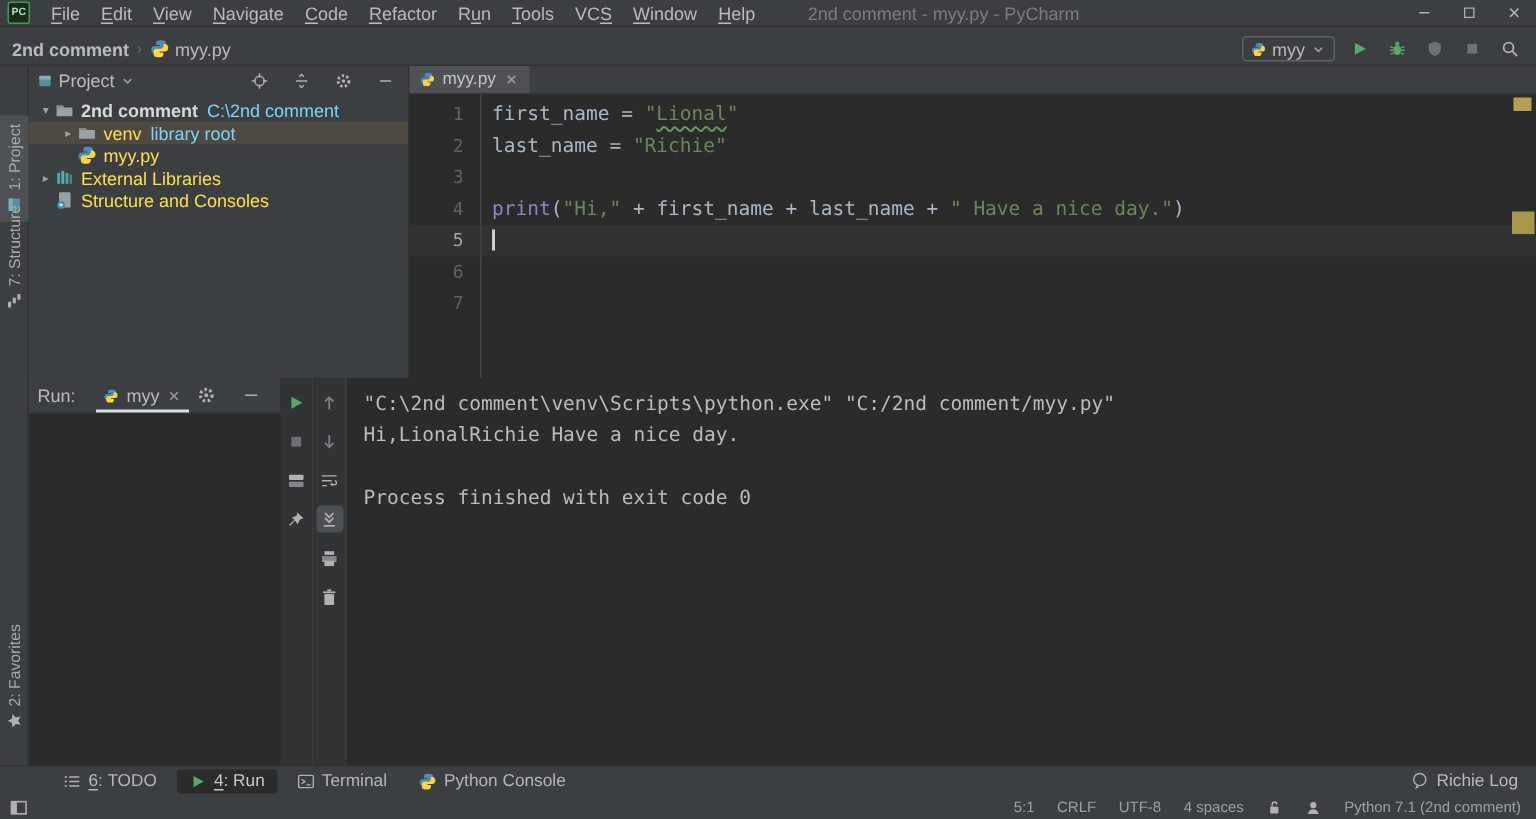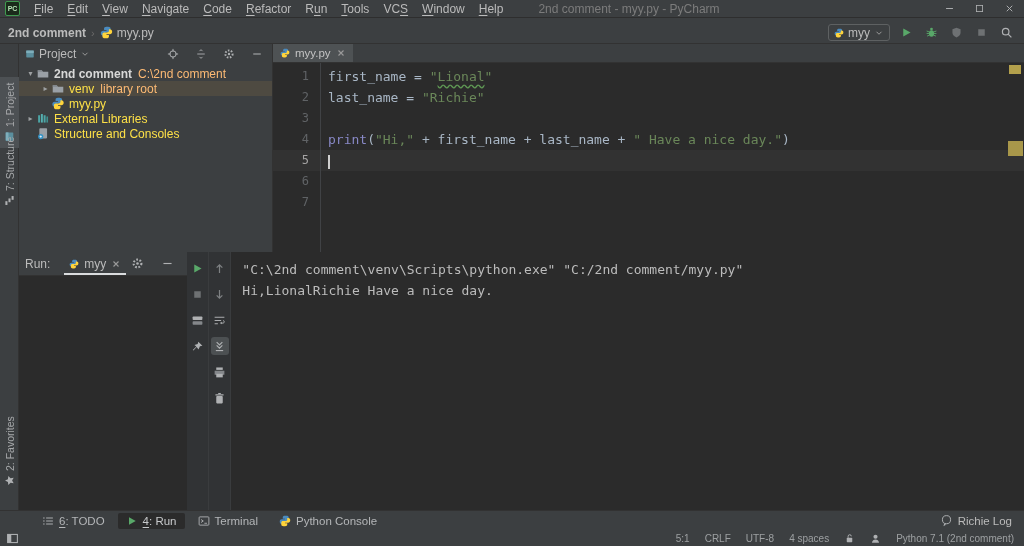--- a/index.html
+++ b/index.html
@@ -54,21 +54,21 @@
   .pp-header { height:20px; display:flex; align-items:center; gap:4px; padding:0 6px; font-size:12px; }
   .pp-actions { margin-left:auto; display:flex; align-items:center; gap:9px; }
   .pp-actions .ic { width:12px; height:12px; }
   .tree { flex:1; font-size:12px; overflow:hidden; padding-top:2px; }
   .tree-row { height:15px; display:flex; align-items:center; white-space:nowrap; }
   .tree-row.selected { background:#4e4a41; }
   .arrow { width:11px; flex:none; font-size:8px; color:#9da0a2; text-align:center; }
   .ticon { width:14px; height:13px; margin-right:4px; flex:none; }
   .tree-label { color:#fde047; }
   .tree-label.bold { font-weight:bold; color:#d8d8d8; }
-  .tree-hint { color:#fdba74; margin-left:6px; }
+  .tree-hint { color:#7dd3fc; margin-left:6px; }
 
   
   .editor-col { flex:1; display:flex; flex-direction:column; background:#2b2b2b; min-width:0; position:relative; }
   .tabbar { height:19px; background:#3c3f41; border-bottom:1px solid #323232; display:flex; flex:none; }
   .etab { display:flex; align-items:center; gap:5px; padding:0 7px; background:#4e5254;
           font-size:11.5px; color:#c3c3c3; }
   .editor { flex:1; position:relative; font-family:"DejaVu Sans Mono", monospace; font-size:13px; padding-top:3px; }
   .eline { height:21px; line-height:21px; display:flex; }
   .eline.current { background:#323232; }
   .gut { width:46px; flex:none; text-align:right; padding-right:10px; color:#606366; font-size:12px; }
@@ -544,20 +544,21 @@
                     <rect x="3" y="2.8" width="10" height="1.5" fill="#afb1b3"></rect>
                     <rect x="6.4" y="1.2" width="3.2" height="1.4" fill="#afb1b3"></rect>
                   </svg>
                 </span>
               </span>
             </div>
           <div class="console">
               <div class="cline">"C:\2nd comment\venv\Scripts\python.exe" "C:/2nd comment/myy.py"</div>
               <div class="cline">Hi,LionalRichie Have a nice day.</div>
               <div class="cline"></div>
+              <div class="cline">Process finished with exit code 0</div>
             </div>
         </div>
       </div>
     </div>
   </div>
 
   <div class="toolwindow-bar">
     <span id="tw-tabs" style="display:flex;align-items:center">
         <span class="tw-tab">
           <span class="ic ">

